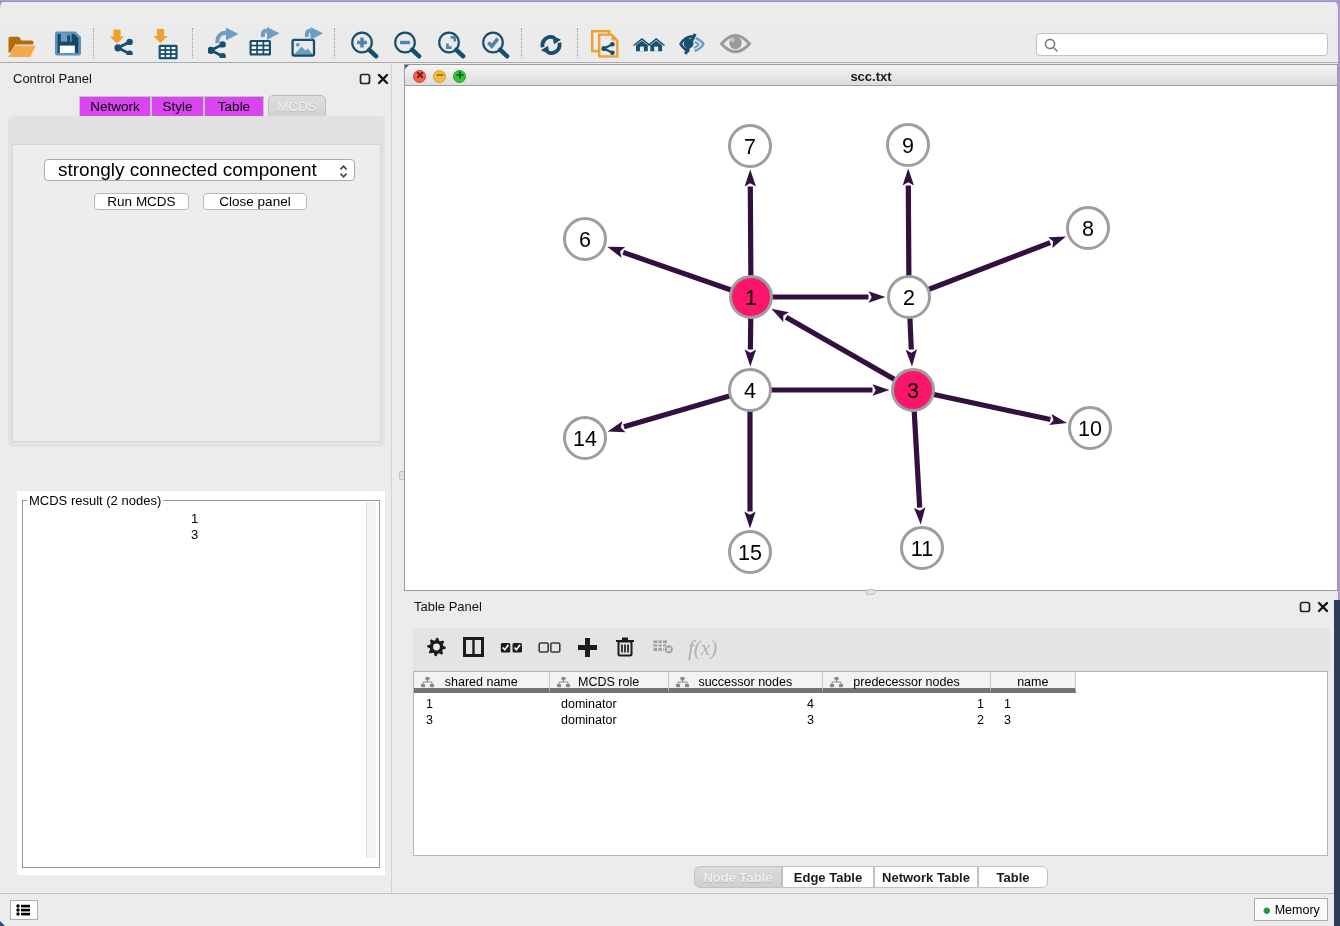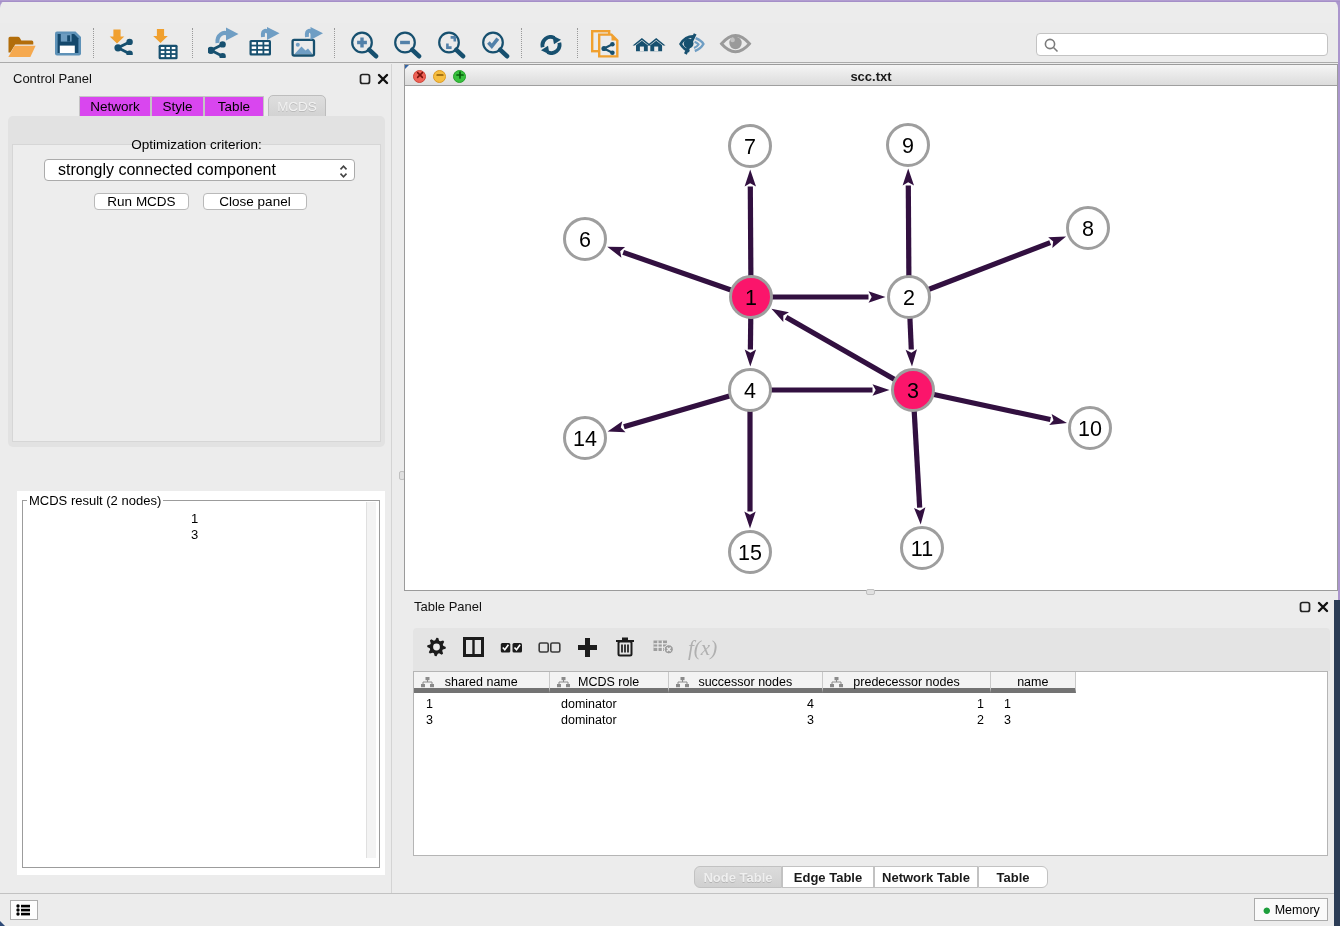--- a/index.html
+++ b/index.html
@@ -33,21 +33,21 @@
 .tabsel { background:linear-gradient(#dedede,#d2d2d2); color:#f2f2f2;
   text-shadow:0 1px 0 #bbb; border:1px solid #bdbdbd; border-radius:5px 5px 0 0; }
 #cp-outer { position:absolute; left:8px; top:116px; width:377px; height:331px;
   background:#e2e2e2; border-radius:5px; }
 #cp-inner { position:absolute; left:4px; top:28px; width:369px; height:298px;
   background:#ededed; border:1px solid #d6d6d6; }
 #opt-label { position:absolute; left:0; top:137px; width:393px; text-align:center;
   font-size:13.5px; color:#000; }
 #combo { position:absolute; left:44px; top:159px; width:311px; height:22px;
   background:#fff; border:1px solid #ababab; border-radius:4px;
-  font-size:16px; line-height:20px; padding-left:13px; color:#000; }
+  font-size:19px; line-height:20px; padding-left:13px; color:#000; }
 .btn { position:absolute; top:193px; height:17px; background:#fff;
   border:1px solid #b9b9b9; border-radius:4px; font-size:13.5px;
   text-align:center; line-height:15px; color:#000; }
 #mcds-box { position:absolute; left:17px; top:491px; width:368px; height:384px; background:#fff; }
 #mcds-fs { position:absolute; left:5px; top:9px; width:358px; height:368px;
   border:1px solid #9c9c9c;text-align:center; }
 #mcds-legend { position:absolute; left:4px; top:-8px; background:#fff;
   font-size:13px; padding:0 2px; color:#000; }
 #mcds-list { position:absolute; left:1px; top:10px; width:340px; font-size:13px;
   color:#000; line-height:16px; padding-left:1px; }
@@ -242,21 +242,20 @@
     </svg>
   <div id="cp-tabs">
     <div class="tab" style="left:79px;width:72px;">Network</div>
     <div class="tab" style="left:151px;width:53px;">Style</div>
     <div class="tab" style="left:204px;width:60px;">Table</div>
     <div class="tab tabsel" style="left:268px;width:58px;top:-1px;height:23px;line-height:22px;">MCDS</div>
   </div>
   <div id="cp-outer">
       <div id="cp-inner"></div>
     </div>
-  <div id="opt-label">Optimization criterion:</div>
   <div id="combo">strongly connected component
     <svg width="9" height="13" style="position:absolute;right:6px;top:5px;">
         <path d="M1.5 4.4 L4.5 1.2 L7.5 4.4" fill="none" stroke="#444" stroke-width="1.6"></path>
         <path d="M1.5 8.6 L4.5 11.8 L7.5 8.6" fill="none" stroke="#444" stroke-width="1.6"></path>
       </svg>
   </div>
   <div class="btn" style="left:94px;width:95px;">Run MCDS</div>
   <div class="btn" style="left:203px;width:104px;">Close panel</div>
   <div id="mcds-box">
     <div id="mcds-fs">

